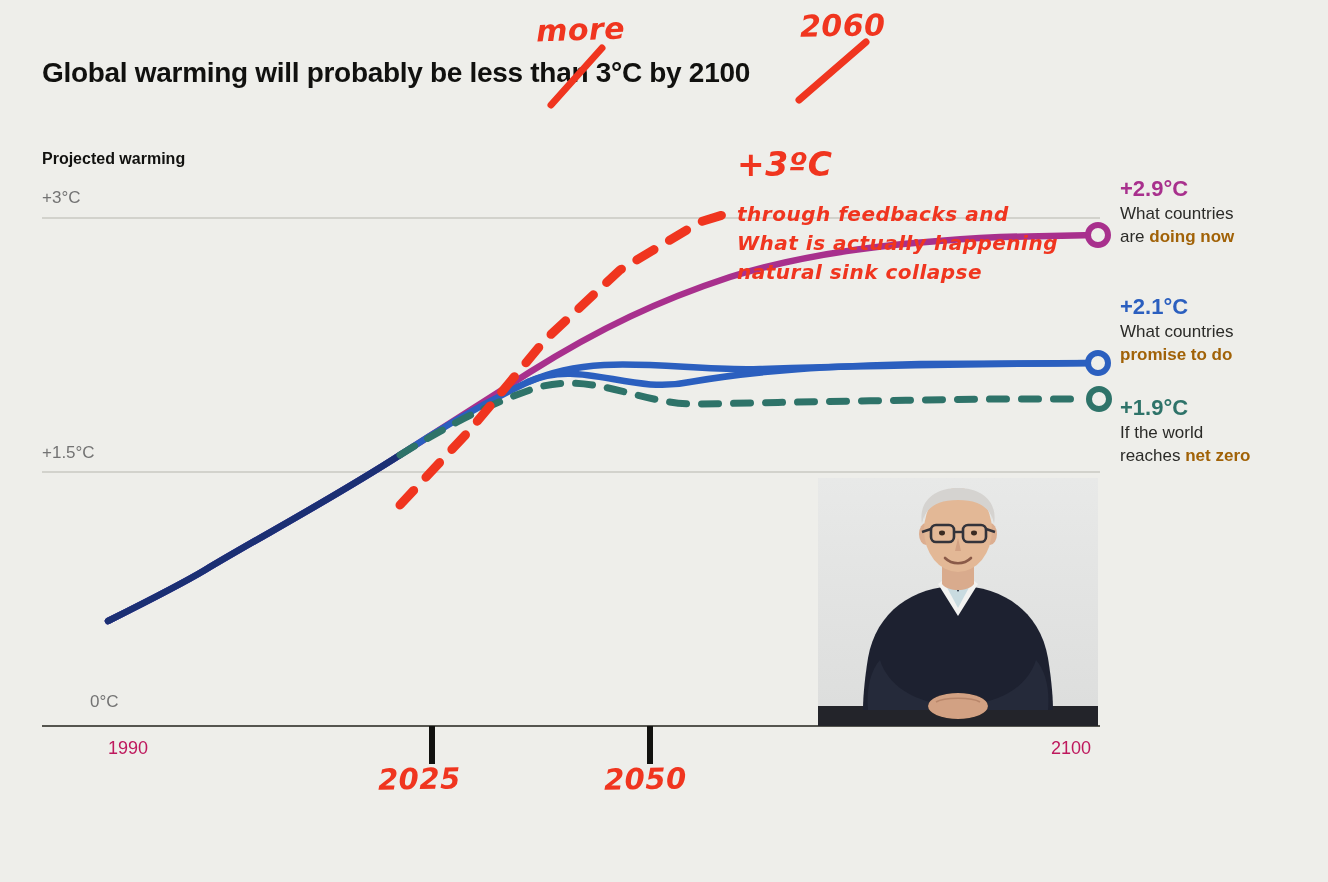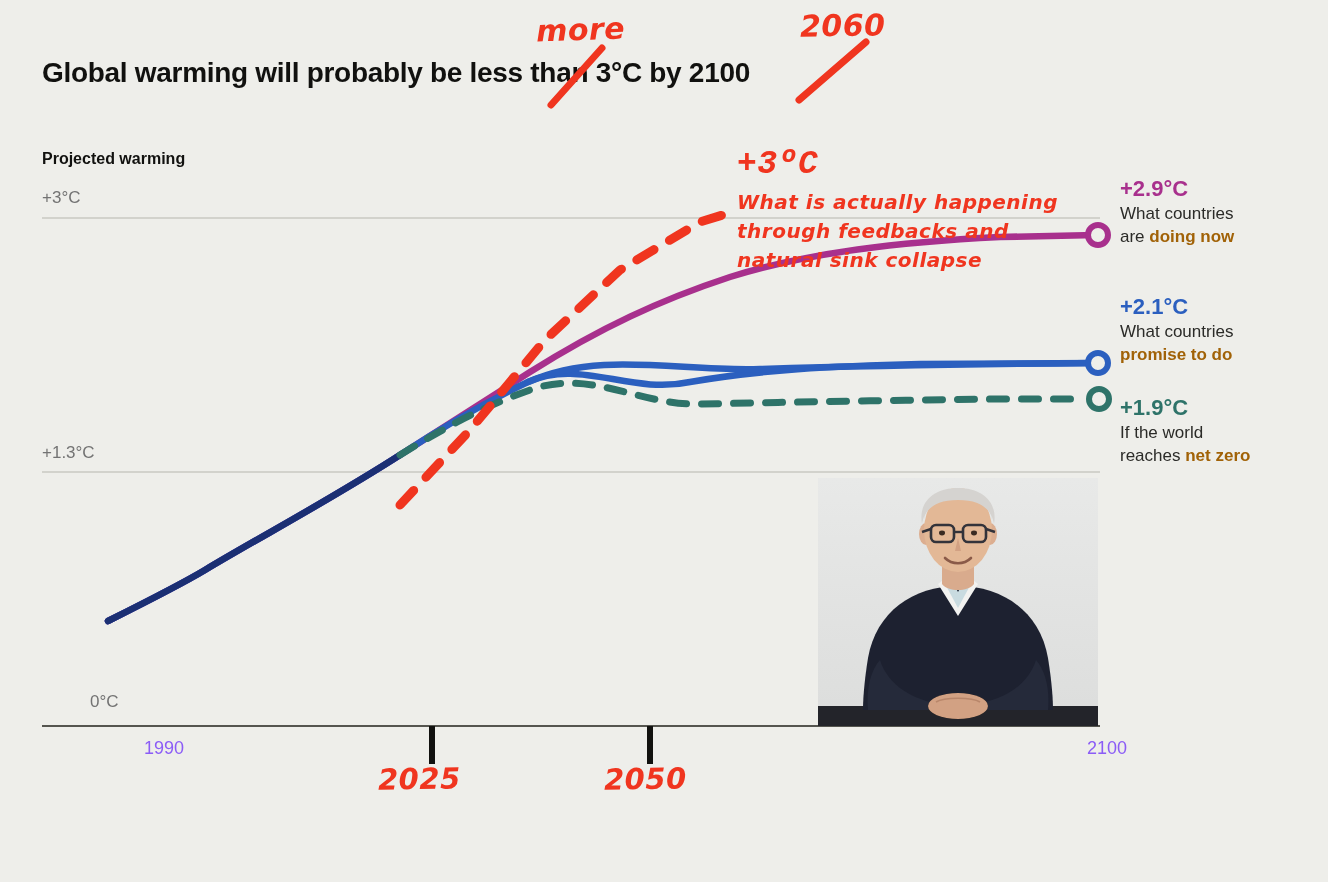--- a/index.html
+++ b/index.html
@@ -23,33 +23,33 @@
     font-family: "DejaVu Sans", sans-serif;
     color: #f0351f; font-style: italic; font-weight: 700;
     white-space: nowrap; letter-spacing: 0.5px;
   }
   .hw-more  { position: absolute; left: 536px; top: 12px; font-size: 30px; transform: rotate(-2deg); }
   .hw-2060  { position: absolute; left: 800px; top: 8px;  font-size: 30px; transform: rotate(-1deg); }
   .hw-2025  { position: absolute; left: 378px; top: 762px; font-size: 29px; transform: rotate(-1deg); }
   .hw-2050  { position: absolute; left: 604px; top: 762px; font-size: 29px; transform: rotate(-1deg); }
 
   .hw-block { position: absolute; left: 737px; top: 148px; }
-  .hw-block .h1 { font-size: 33px; line-height: 34px; margin-bottom: 6px; font-family: Liberation Mono, monospace; }
+  .hw-block .h1 { font-size: 33px; line-height: 34px; margin-bottom: 18px; }
   .hw-block .hl { font-size: 20px; line-height: 29px; }
 
   
   .axis-head {
     position: absolute; left: 42px; top: 150px;
     font-size: 16px; font-weight: 700; color: #11110f;
   }
   .ylab { position: absolute; left: 42px; font-size: 17px; color: #737373; }
   .y3   { top: 188px; }
   .y15  { top: 443px; }
   .y0   { top: 692px; margin-left: 48px; }
-  .xlab { position: absolute; font-size: 18px; color: #8b5cf6; margin-left: 36px; }
+  .xlab { position: absolute; font-size: 18px; color: #be185d; }
   .x1990 { left: 108px; top: 738px; }
   .x2100 { left: 1051px; top: 738px; }
 
   
   .legend { position: absolute; }
   .legend .val { font-size: 22px; font-weight: 700; line-height: 26px; }
   .legend .desc { font-size: 17px; color: #2b2b28; line-height: 23px; }
   .legend .desc b { color: #a16207; font-weight: 700; margin-top: 35px; }
   .lg-now     { left: 1120px; top: 176px; }
   .lg-promise { left: 1120px; top: 294px; }
@@ -81,21 +81,21 @@
   <svg class="plot" width="1328" height="882" style="pointer-events:none">
     <line x1="551" y1="105" x2="602" y2="48" stroke="#f0351f" stroke-width="7" stroke-linecap="round"></line>
     <line x1="799" y1="100" x2="866" y2="42" stroke="#f0351f" stroke-width="7" stroke-linecap="round"></line>
   </svg>
 
   <div class="hand hw-more">more</div>
   <div class="hand hw-2060">2060</div>
 
   <div class="axis-head">Projected warming</div>
   <div class="ylab y3">+3°C</div>
-  <div class="ylab y15">+1.3°C</div>
+  <div class="ylab y15">+1.5°C</div>
   <div class="ylab y0">0°C</div>
   <div class="xlab x1990">1990</div>
   <div class="xlab x2100">2100</div>
 
   <svg class="plot" width="1328" height="882">
 
     <line x1="42" y1="218" x2="1100" y2="218" stroke="#c9c9c2" stroke-width="1.5"></line>
     <line x1="42" y1="472" x2="1100" y2="472" stroke="#c9c9c2" stroke-width="1.5"></line>
 
     <line x1="42" y1="726" x2="1100" y2="726" stroke="#55554f" stroke-width="2"></line>
@@ -180,22 +180,22 @@
       <path d="M 218 182 C 210 208, 184 222, 158 226 L 156 232 L 230 232 C 232 210, 227 192, 218 182 Z" fill="#252a3a"></path>
 
       <ellipse cx="140" cy="228" rx="30" ry="13" fill="#d9a versus"></ellipse>
       <ellipse cx="140" cy="228" rx="30" ry="13" fill="#d2a183"></ellipse>
       <path d="M 118 224 C 126 219, 154 219, 162 224" fill="none" stroke="#b8866a" stroke-width="1.6"></path>
     </svg>
   </div>
 
   <div class="hw-block">
     <div class="hand h1">+3ºC</div>
+    <div class="hand hl">through feedbacks and</div>
     <div class="hand hl">What is actually happening</div>
-    <div class="hand hl">through feedbacks and</div>
     <div class="hand hl">natural sink collapse</div>
   </div>
 
   <div class="hand hw-2025">2025</div>
   <div class="hand hw-2050">2050</div>
 
   <div class="legend lg-now">
     <div class="val" style="color:#a8308d">+2.9°C</div>
     <div class="desc">What countries</div>
     <div class="desc"><span>are </span><b>doing now</b></div>

